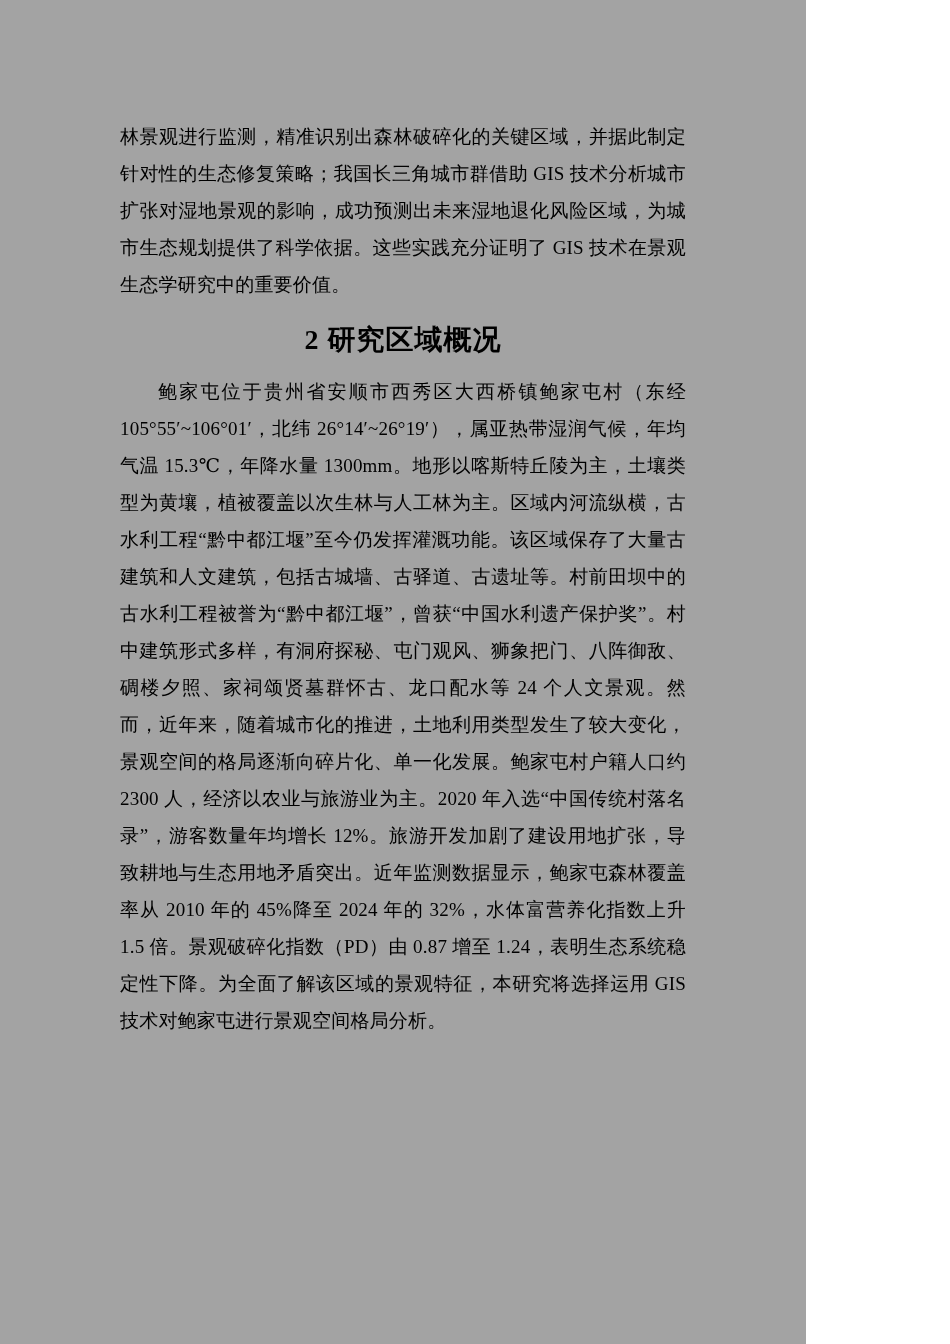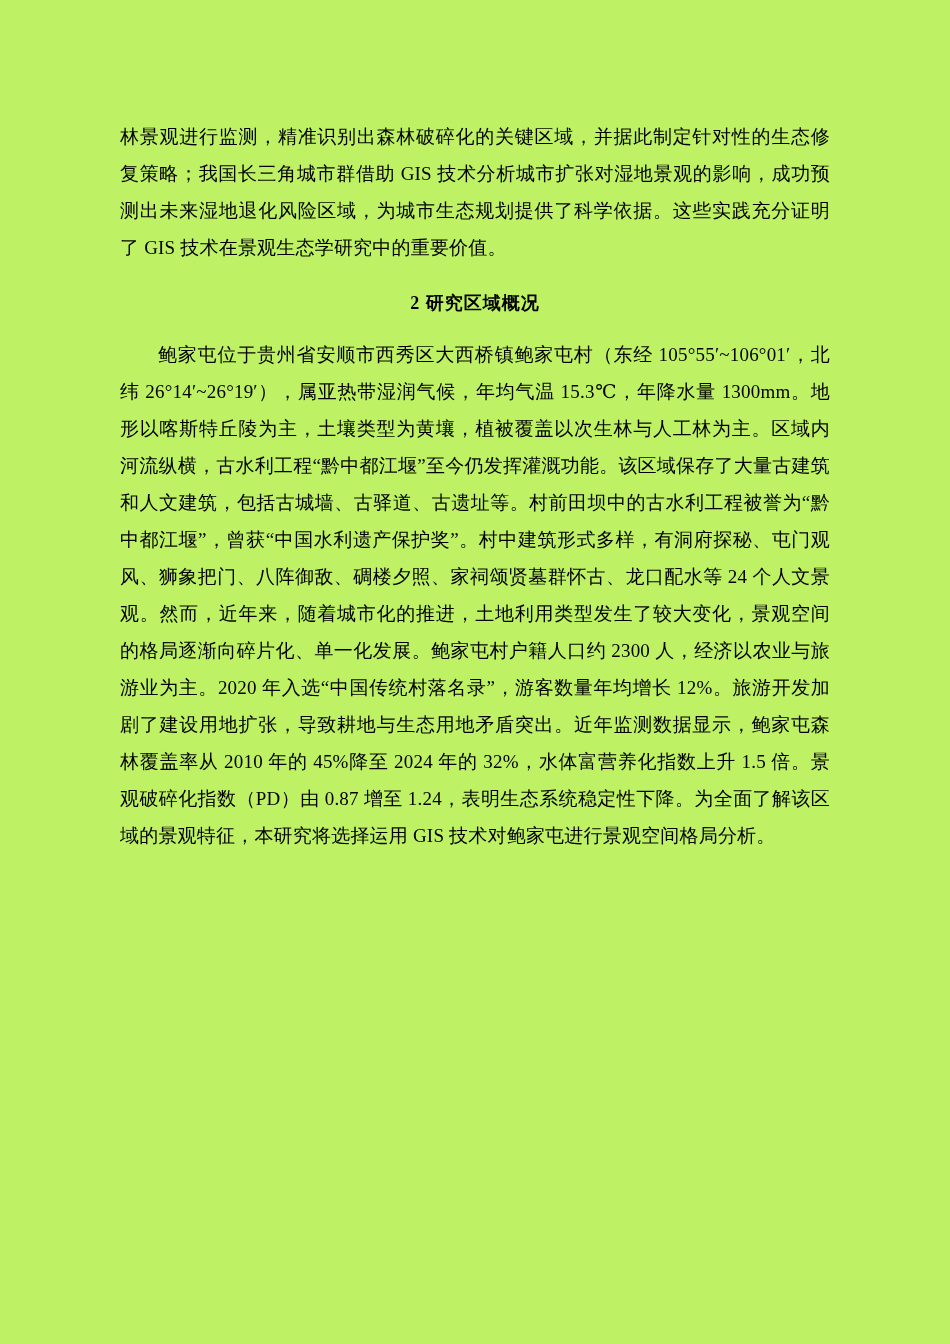--- a/index.html
+++ b/index.html
@@ -9,39 +9,39 @@
   body {
     width: 950px;
     height: 1344px;
     background: #ffffff;
     color: #000000;
     font-family: "Liberation Serif", "DejaVu Serif", serif;
     overflow: hidden;
   }
   .page {
     box-sizing: border-box;
-    width: 950px;
+    width: 806px;
     height: 1344px;
     padding: 118px 120px 40px 120px;
-    background: #bef264;
+    background: #a3a3a3;
   }
   .para {
     margin: 0;
     font-size: 19px;
     line-height: 37px;
     text-align: justify;
     text-justify: inter-ideograph;
     letter-spacing: 0.2px;
     word-break: break-word;
   }
   .para.indent {
     text-indent: 2em;
   }
   .heading {
-    font-size: 18px;
+    font-size: 28px;
     font-weight: bold;
     text-align: center;
     margin: 17px 0 13px 0;
     line-height: 40px;
     letter-spacing: 1px;
   }
 </style>
 </head>
 <body>
 

